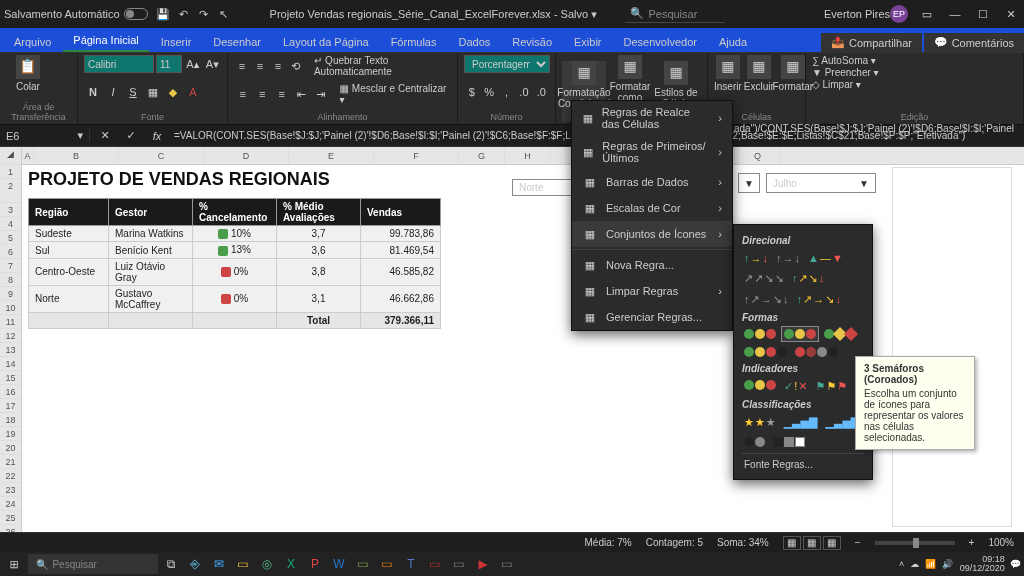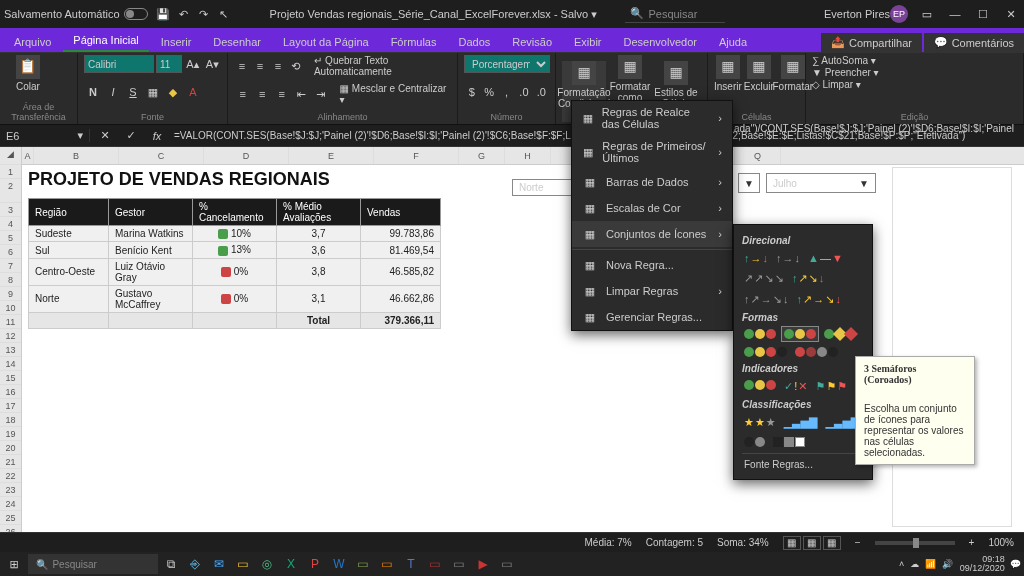--- a/index.html
+++ b/index.html
@@ -9,21 +9,21 @@
 .titlebar .toggle { width:24px; height:12px; border:1px solid #888; border-radius:6px; position:relative; }
 .titlebar .toggle::after { content:""; position:absolute; width:8px; height:8px; background:#888; border-radius:50%; top:1px; left:1px; }
 .titlebar .qat { display:flex; gap:4px; }
 .titlebar .qat-icon { width:16px; height:16px; display:flex; align-items:center; justify-content:center; color:#ccc; }
 .titlebar .filename { flex:0 0 auto; color:#ccc; font-size:11px; margin-left:30px; }
 .titlebar .search-box { margin-left:20px; display:flex; align-items:center; gap:4px; color:#888; border-bottom:1px solid #444; padding:2px 6px; width:100px; }
 .titlebar .right { margin-left:auto; display:flex; align-items:center; gap:10px; }
 .titlebar .user { display:flex; align-items:center; }
 .titlebar .avatar { width:18px; height:18px; border-radius:50%; background:#7b4397; display:flex; align-items:center; justify-content:center; font-size:9px; color:#fff; }
 .titlebar .winbtn { width:18px; height:18px; display:flex; align-items:center; justify-content:center; color:#ccc; }
-.tabs { height:25px; background:#6d28d9; display:flex; align-items:flex-end; padding-left:4px; gap:2px; border-bottom:1px solid #333; }
+.tabs { height:25px; background:#1d4ed8; display:flex; align-items:flex-end; padding-left:4px; gap:2px; border-bottom:1px solid #333; }
 .tab { padding:4px 10px; font-size:11px; color:#ccc; cursor:pointer; }
 .tab.active { border-bottom:2px solid #2a8a3a; color:#fff; }
 .tabs .share-area { margin-left:auto; display:flex; gap:2px; }
 .tabs .share-btn { background:#333; padding:3px 10px; font-size:11px; color:#ccc; display:flex; align-items:center; gap:4px; }
 .ribbon { height:72px; background:#2b2b2b; display:flex; border-bottom:1px solid #111; }
 .ribbon-group { border-right:1px solid #1a1a1a; padding:2px 6px; display:flex; flex-direction:column; justify-content:space-between; }
 .ribbon-group .label { font-size:9px; color:#888; text-align:center; padding-top:1px; }
 .ribbon-row { display:flex; align-items:center; gap:2px; }
 .r-icon { width:18px; height:18px; display:flex; align-items:center; justify-content:center; color:#ccc; font-size:11px; }
 .r-big { width:44px; display:flex; flex-direction:column; align-items:center; font-size:10px; color:#ccc; gap:2px; text-align:center; line-height:1.1; }
@@ -37,21 +37,21 @@
 .row-headers { width:22px; background:#e6e6e6; border-right:1px solid #ccc; }
 .row-hdr { height:14px; font-size:9px; color:#555; text-align:center; border-bottom:1px solid #ddd; line-height:14px; }
 .row-hdr.first { height:18px; }
 .col-area { flex:1; position:relative; }
 .col-headers { height:18px; display:flex; background:#e6e6e6; border-bottom:1px solid #ccc; }
 .col-hdr { border-right:1px solid #ddd; font-size:9px; color:#555; text-align:center; line-height:18px; }
 .grid { position:relative; background:#fff; }
 .panel { position:absolute; left:6px; top:4px; }
 .panel-title { font-size:18px; font-weight:bold; color:#111; margin-bottom:8px; }
 .data-table { border-collapse:collapse; font-size:10px; }
-.data-table th { background:#1a1a1a; color:#fff; padding:2px 6px; font-weight:normal; text-align:left; border:1px solid #999; }
+.data-table th { background:#1a1a1a; color:#fff; padding:2px 6px; font-weight:bold; text-align:left; border:1px solid #999; }
 .data-table td { background:#f0f0f0; padding:2px 6px; border:1px solid #ccc; color:#222; }
 .data-table td.num { text-align:right; }
 .data-table td.center { text-align:center; }
 .data-table tr.total td { font-weight:bold; background:#e6e6e6; }
 .cell-icon { display:inline-block; width:10px; height:10px; border-radius:2px; margin-right:3px; vertical-align:middle; }
 .ci-green { background:#4a9d4a; }
 .ci-red { background:#c44; }
 .selector-box { position:absolute; border:1px solid #888; background:#fff; font-size:10px; padding:2px 6px; display:flex; align-items:center; justify-content:space-between; }
 .selector-box .arrow { color:#333; }
 .dropdown { position:absolute; background:#2b2b2b; border:1px solid #111; box-shadow:0 4px 12px rgba(0,0,0,.6); z-index:50; }
@@ -63,21 +63,21 @@
 .icon-panel { position:absolute; background:#2b2b2b; border:1px solid #111; box-shadow:0 4px 12px rgba(0,0,0,.6); z-index:51; padding:6px 8px; width:140px; }
 .icon-panel .section-title { font-size:10px; font-weight:bold; color:#ccc; margin:4px 0;font-style:italic; }
 .icon-grid { display:flex; flex-wrap:wrap; gap:4px; margin-bottom:4px; }
 .icon-set { display:flex; gap:1px; padding:2px; cursor:pointer; }
 .icon-set.hover { outline:1px solid #888; background:#3a3a3a; }
 .mini-ico { width:10px; height:10px; display:inline-block; }
 .arr-g{color:#4a9;} .arr-y{color:#fc3;} .arr-r{color:#e55;} .arr-gr{color:#999;}
 .circ { border-radius:50%; }
 .c-g{background:#4a9d4a;} .c-y{background:#e8c547;} .c-r{background:#c44;} .c-gr{background:#888;} .c-bk{background:#222;}
 .tooltip { position:absolute; background:#fffff0; border:1px solid #aaa; padding:6px 8px; font-size:10px; color:#333; z-index:60; width:120px; box-shadow:2px 2px 4px rgba(0,0,0,.3); }
-.tooltip .tt-title { font-weight:bold; margin-bottom:18px;font-family:Liberation Serif, serif; }
+.tooltip .tt-title { font-weight:bold; margin-bottom:3px; }
 .sheet-tabs { position:absolute; left:0; right:0; top:532px; height:20px; background:#1e1e1e; display:flex; align-items:center; padding-left:40px; gap:0; }
 .sh-tab { padding:2px 10px; font-size:10px; color:#ccc; border-right:1px solid #444; background:#2b2b2b; cursor:pointer; }
 .sh-tab.active { background:#fff; color:#222; }
 .add-sheet { width:20px; height:16px; border:1px solid #555; border-radius:50%; display:flex; align-items:center; justify-content:center; margin-left:6px; color:#888; }
 .statusbar { position:absolute; left:0; right:0; bottom:24px; height:20px; background:#1e1e1e; display:flex; align-items:center; justify-content:flex-end; gap:14px; padding:0 10px; font-size:10px; color:#ccc; border-top:1px solid #333; }
 .statusbar .views { display:flex; gap:2px; }
 .statusbar .view-btn { width:18px; height:14px; border:1px solid #555; display:flex; align-items:center; justify-content:center; }
 .zoom-slider { width:80px; height:4px; background:#444; position:relative; }
 .zoom-slider::after { content:""; position:absolute; width:6px; height:10px; background:#888; top:-3px; left:38px; }
 .taskbar { position:absolute; left:0; right:0; bottom:0; height:24px; background:#222; display:flex; align-items:center; gap:2px; padding:0 2px; }

